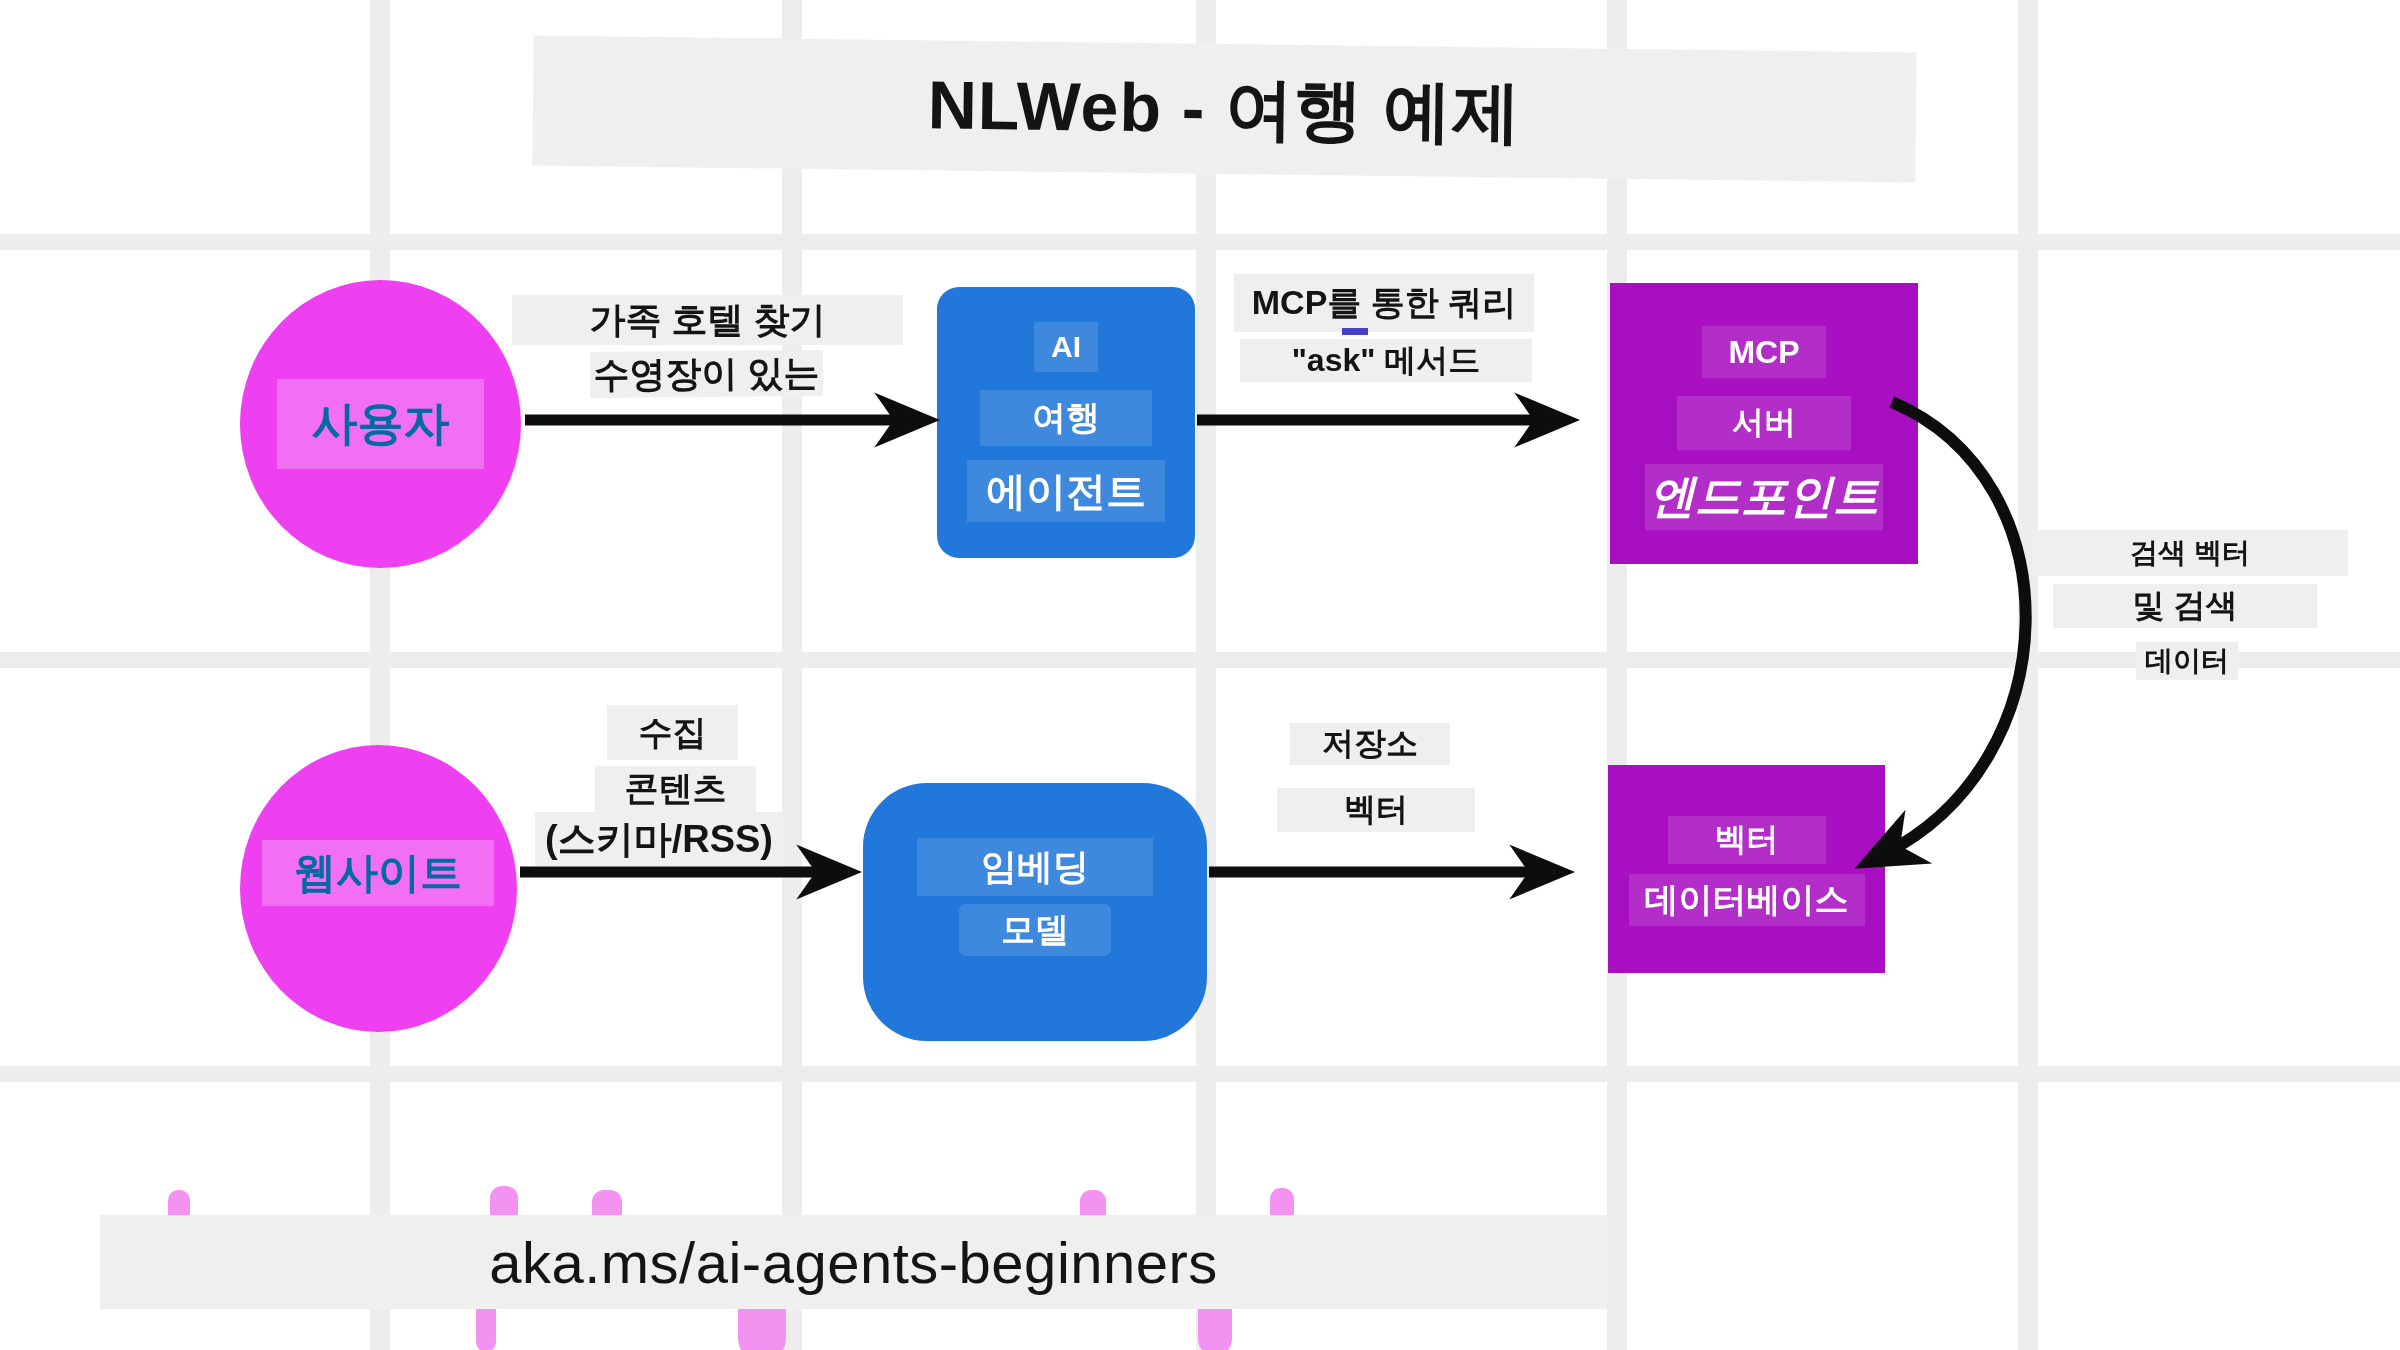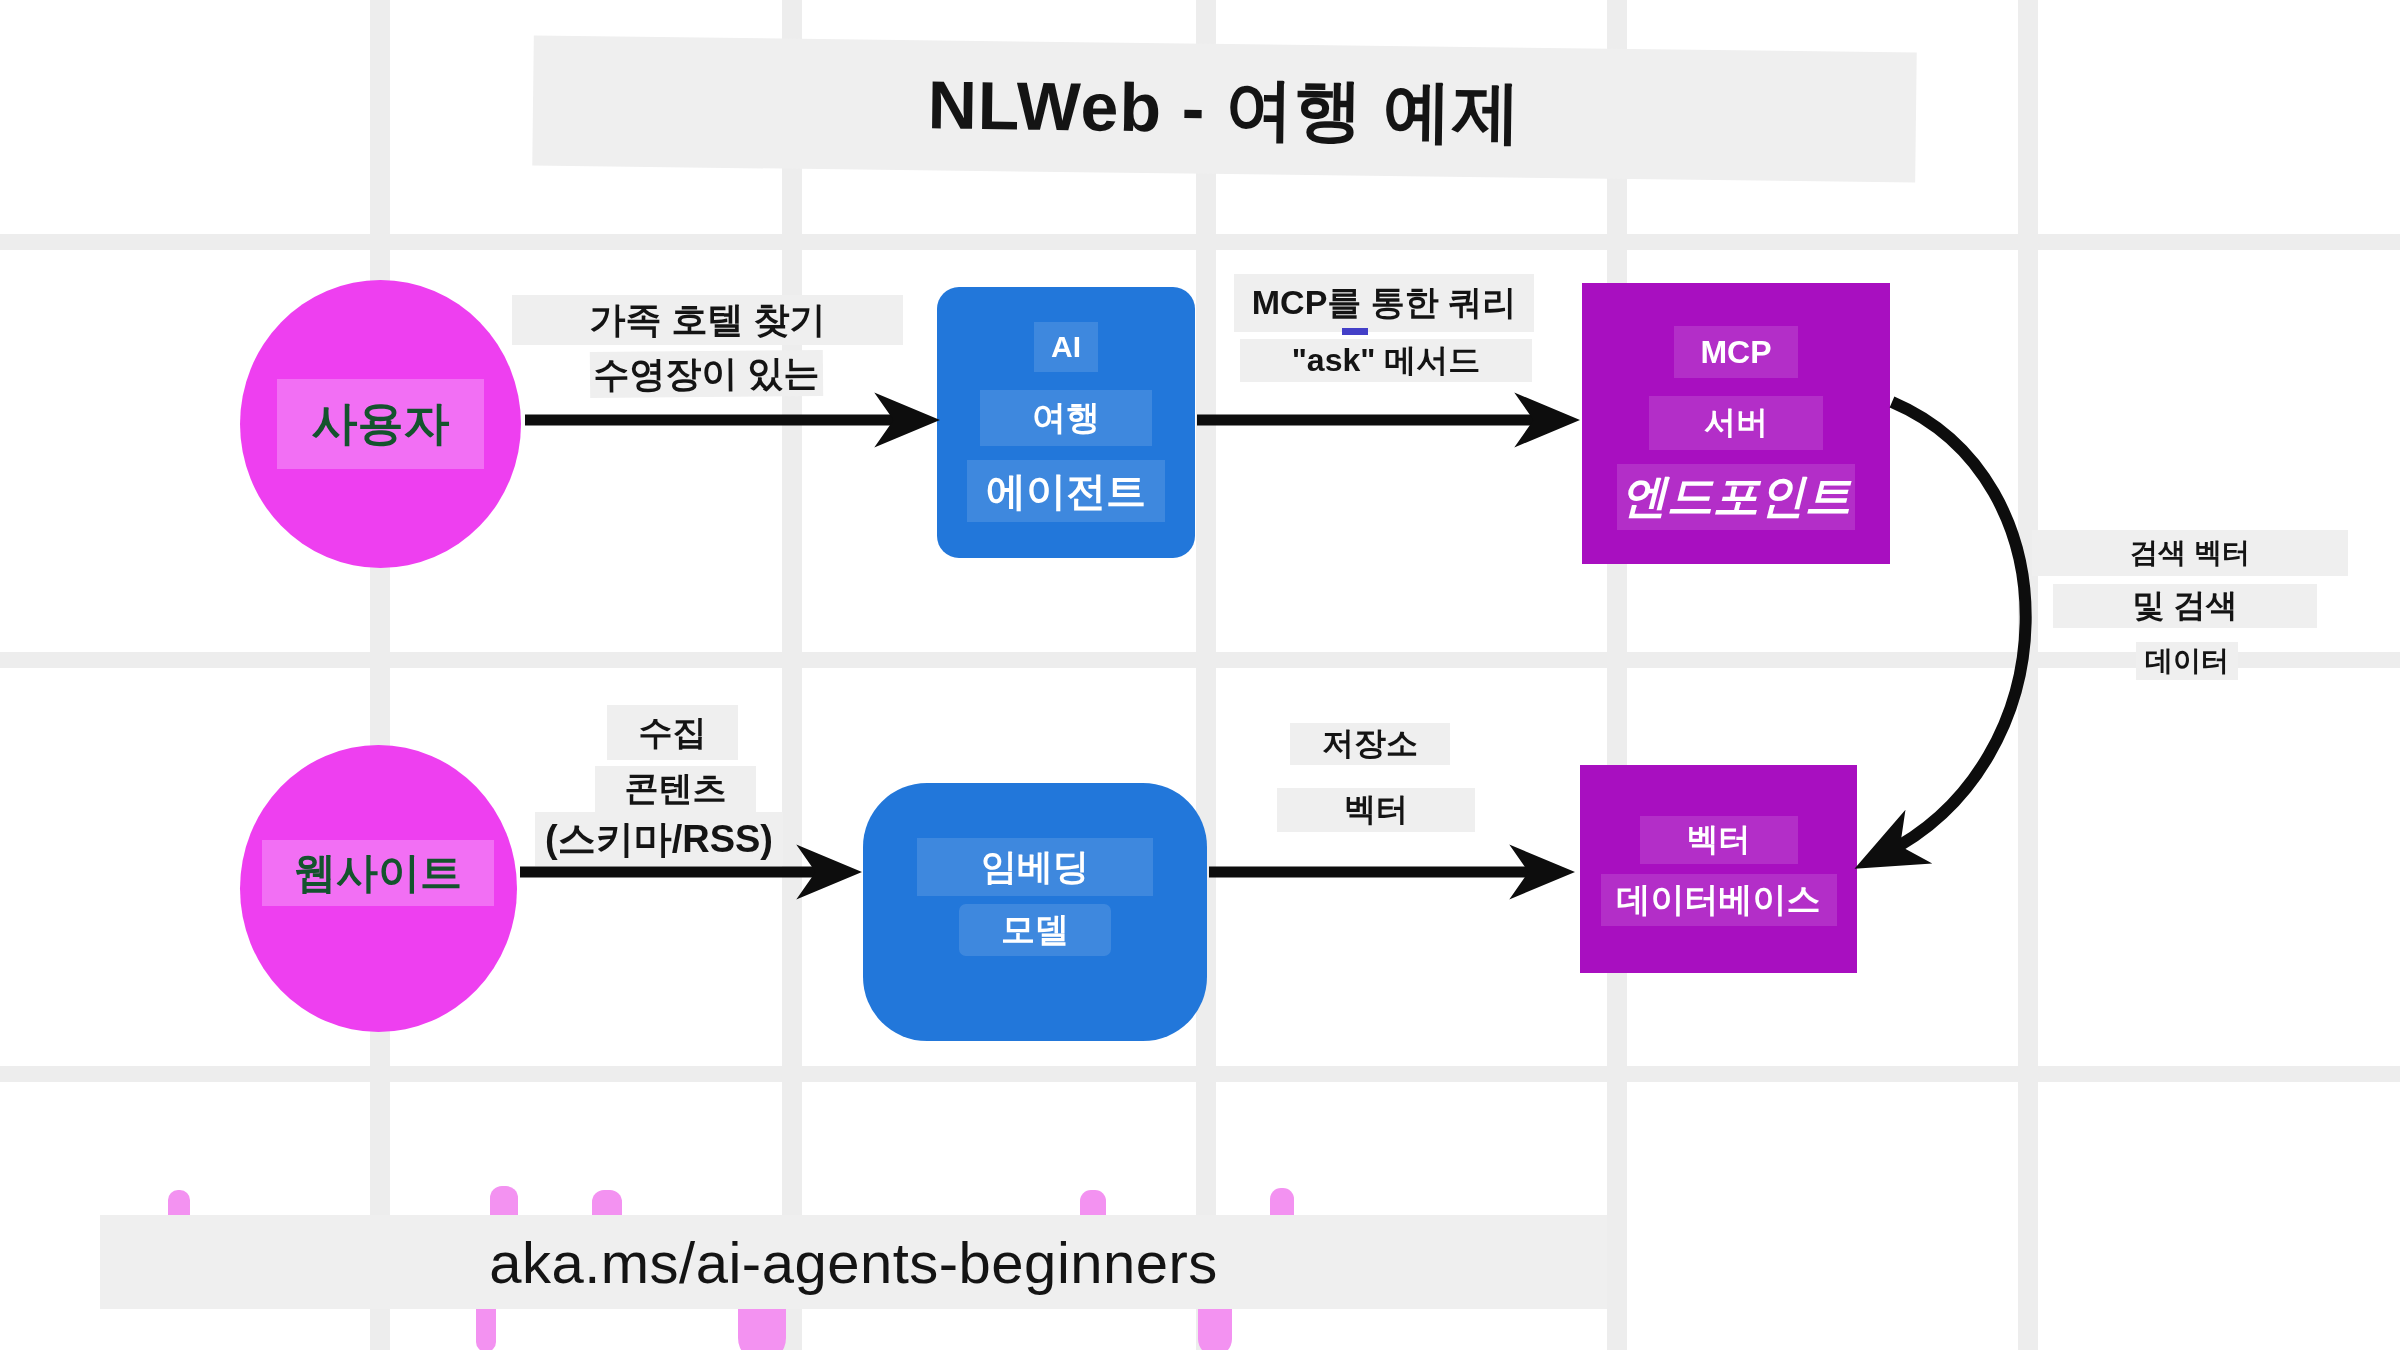--- a/index.html
+++ b/index.html
@@ -16,25 +16,25 @@
   }
   .strip{
     position:absolute;background:var(--band);z-index:2;
     display:flex;align-items:center;justify-content:center;
     color:var(--tdark);font-weight:700;white-space:nowrap;
   }
   .circle{position:absolute;border-radius:50%;background:var(--magenta);z-index:3;}
   .clabel{
     position:absolute;background:rgba(255,255,255,.25);z-index:4;
     display:flex;align-items:center;justify-content:center;
-    color:#14532d;font-weight:700;white-space:nowrap;
+    color:#0369a1;font-weight:700;white-space:nowrap;
   }
   .box{position:absolute;z-index:3;}
   .box.blue{background:var(--blue);}
-  .box.purple{background:var(--purple);}
+  .box.purple{background:var(--purple);margin-left:28px;}
   .nstrip{
     position:absolute;left:50%;transform:translateX(-50%);
     background:rgba(255,255,255,.13);color:#fff;z-index:4;
     display:flex;align-items:center;justify-content:center;
     font-weight:600;white-space:nowrap;
   }
   .arrow-layer{position:absolute;left:0;top:0;z-index:6;pointer-events:none;}
   .pink{position:absolute;background:var(--pink);z-index:2;}
   .tick{position:absolute;z-index:5;}
 </style>

